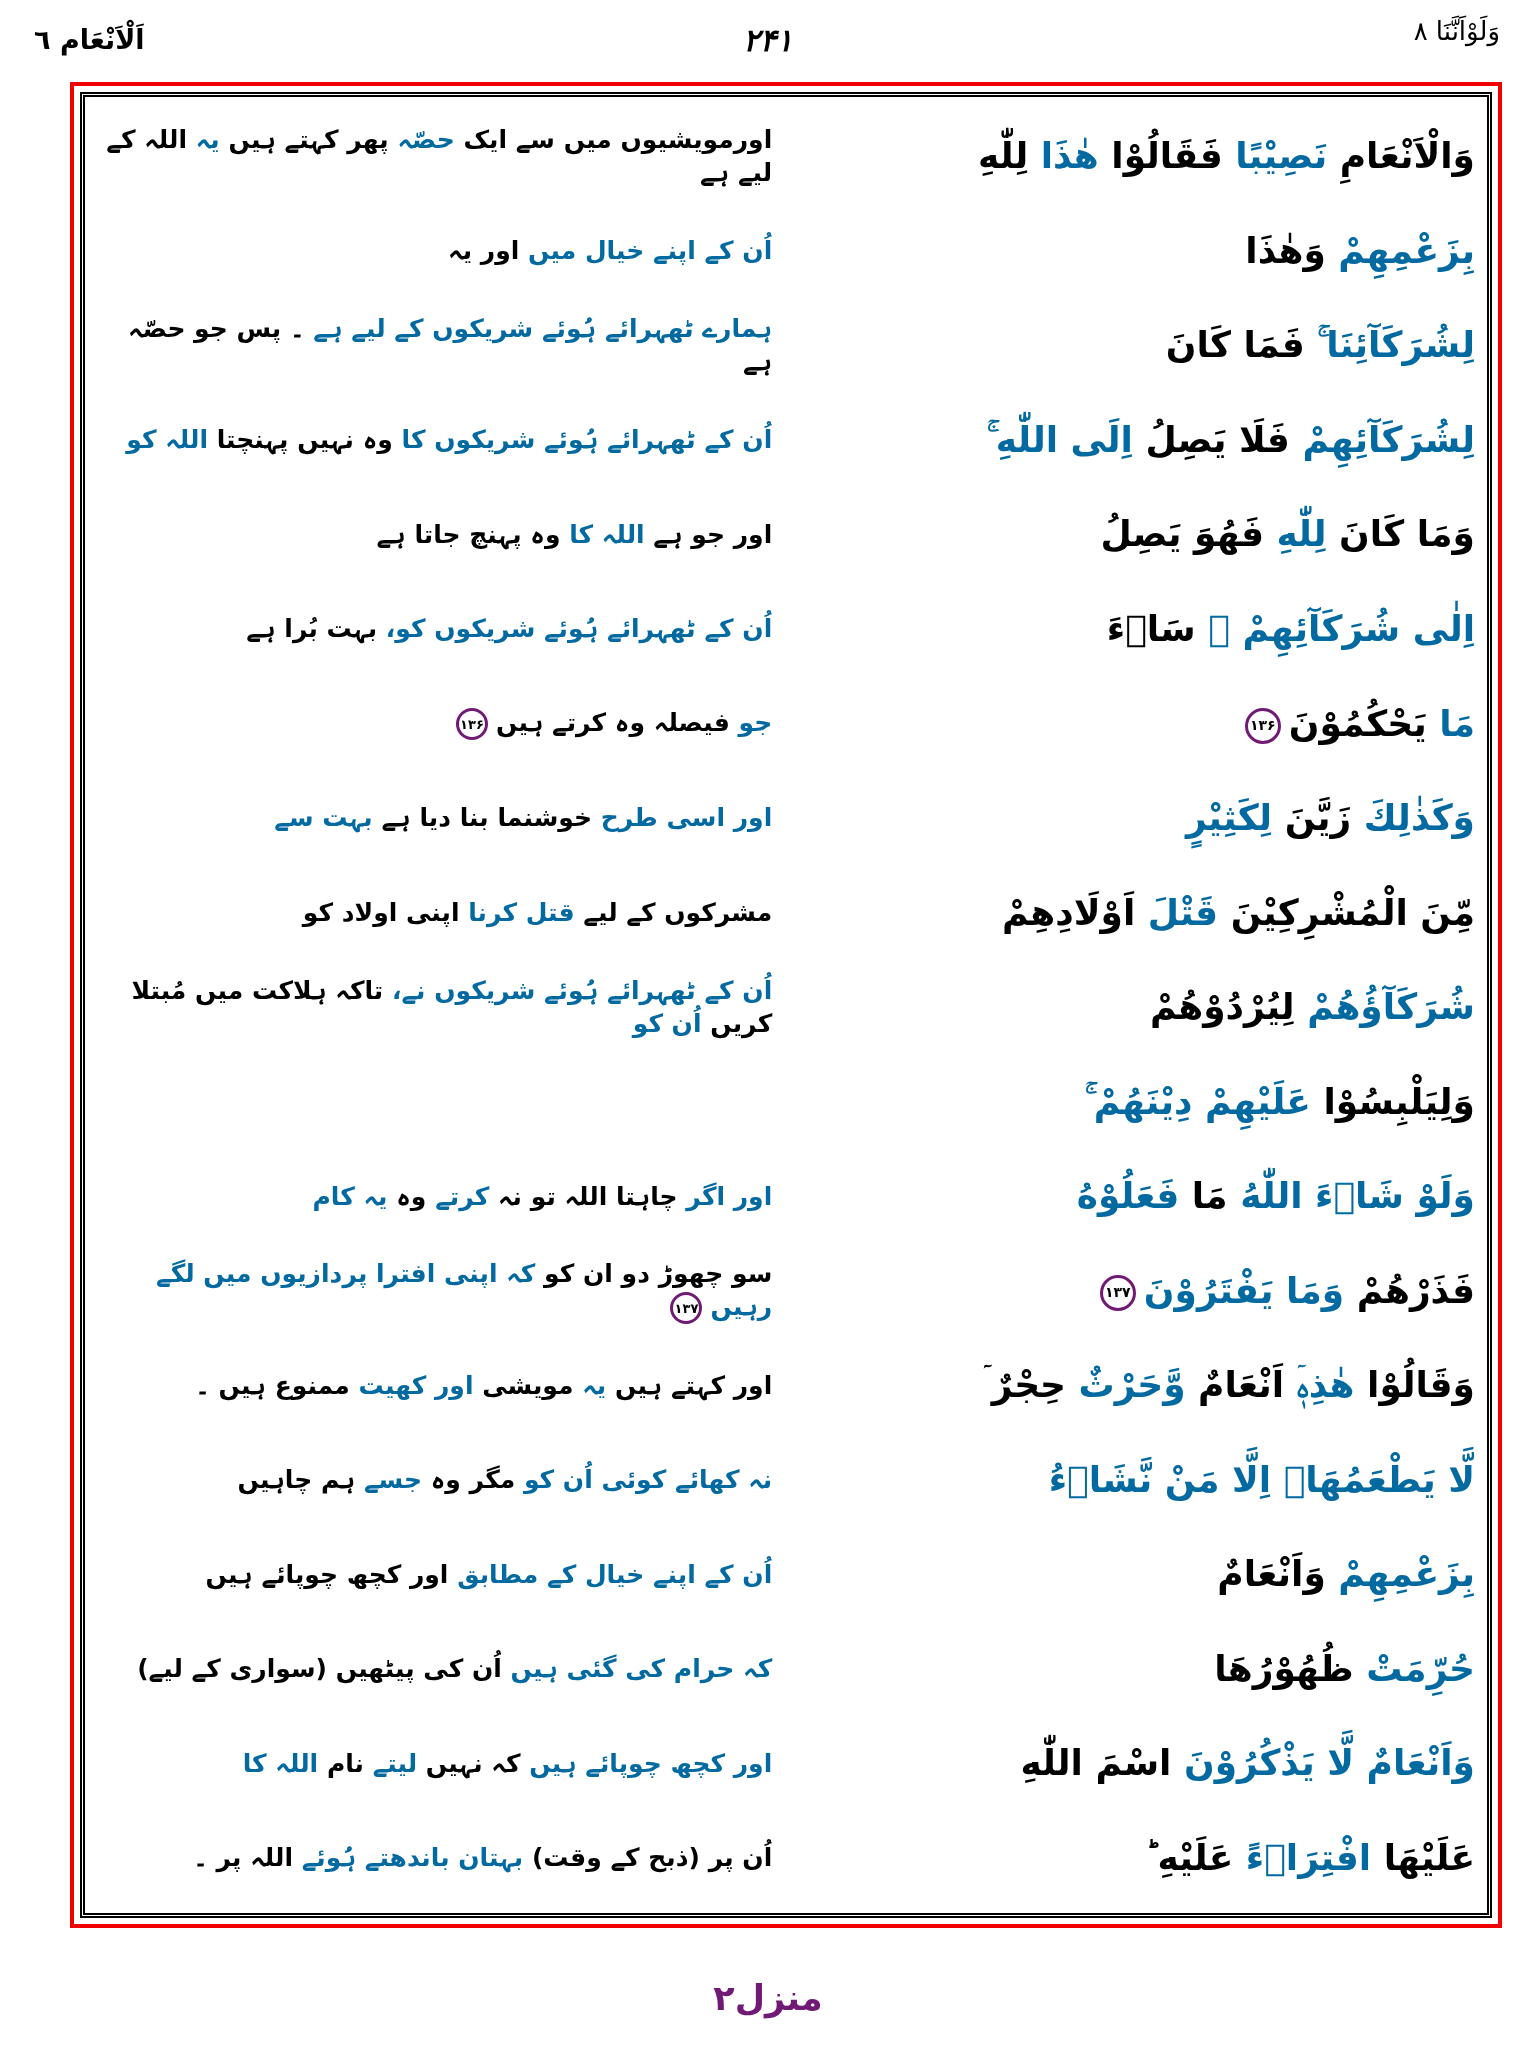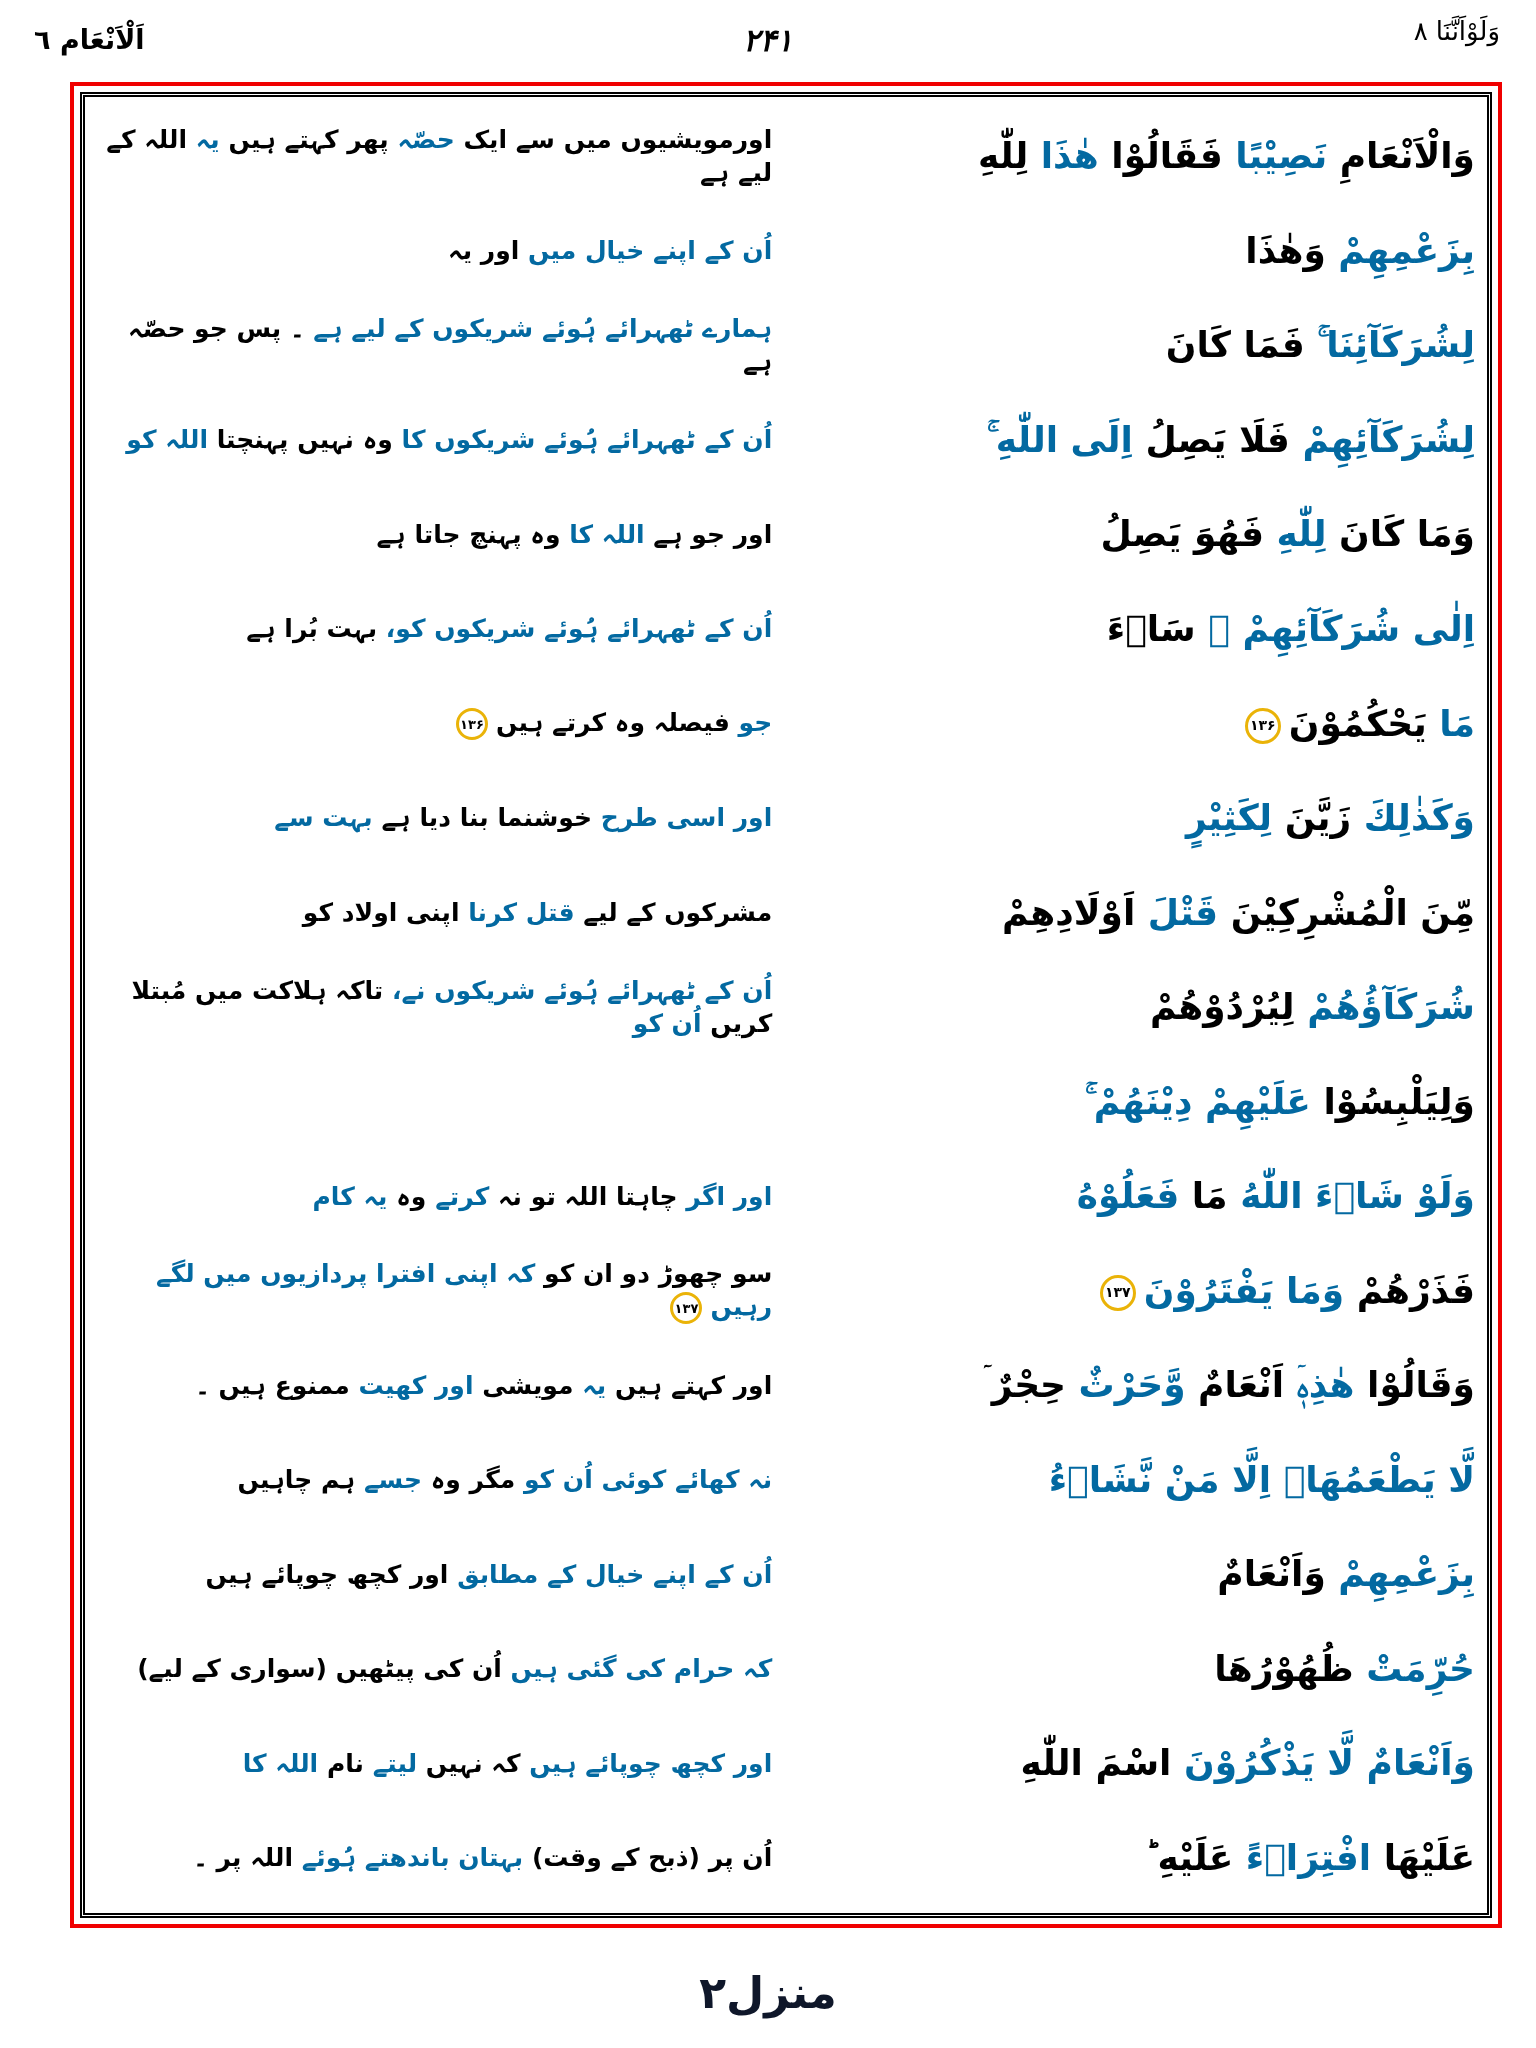--- a/index.html
+++ b/index.html
@@ -15,27 +15,27 @@
   .inner { width:100%; height:100%; border:5px double #000; padding:12px 12px 8px 12px; display:flex; flex-direction:column; }
 
   .row { display:flex; align-items:center; flex:1; min-height:0; }
   .urdu   { flex:0 0 49%; direction:rtl; text-align:right; font-size:25px; font-weight:bold; line-height:1.32; padding-left:6px; order:2; }
   .arabic { flex:1;       direction:rtl; text-align:right; font-size:36px; font-weight:bold; line-height:1.22; padding-left:6px; order:1; }
 
   .red   { color:#0369a1; }
   .black { color:#000000; }
 
   .marker { display:inline-flex; align-items:center; justify-content:center;
-            width:36px; height:36px; border:3px solid #eab308; border-radius:50%;
+            width:36px; height:36px; border:3px solid #701a75; border-radius:50%;
             font-size:14px; font-weight:bold; color:#000; margin-right:8px;
             vertical-align:middle; direction:rtl; flex:none; }
   .urdu .marker { width:32px; height:32px; font-size:13px; }
 
   .footer { position:absolute; bottom:30px; left:0; right:0; text-align:center;
-            font-size:44px; font-weight:bold; color:#0f172a; direction:rtl; }
+            font-size:35px; font-weight:bold; color:#701a75; direction:rtl; }
 </style>
 </head>
 <body>
 
 <div class="page">
 
   <div class="header">
     <div class="surah-name">اَلْاَنْعَام ٦</div>
     <div class="page-number">۲۴۱</div>
     <div class="juz-name">وَلَوْاَنَّنَا ۸</div>

